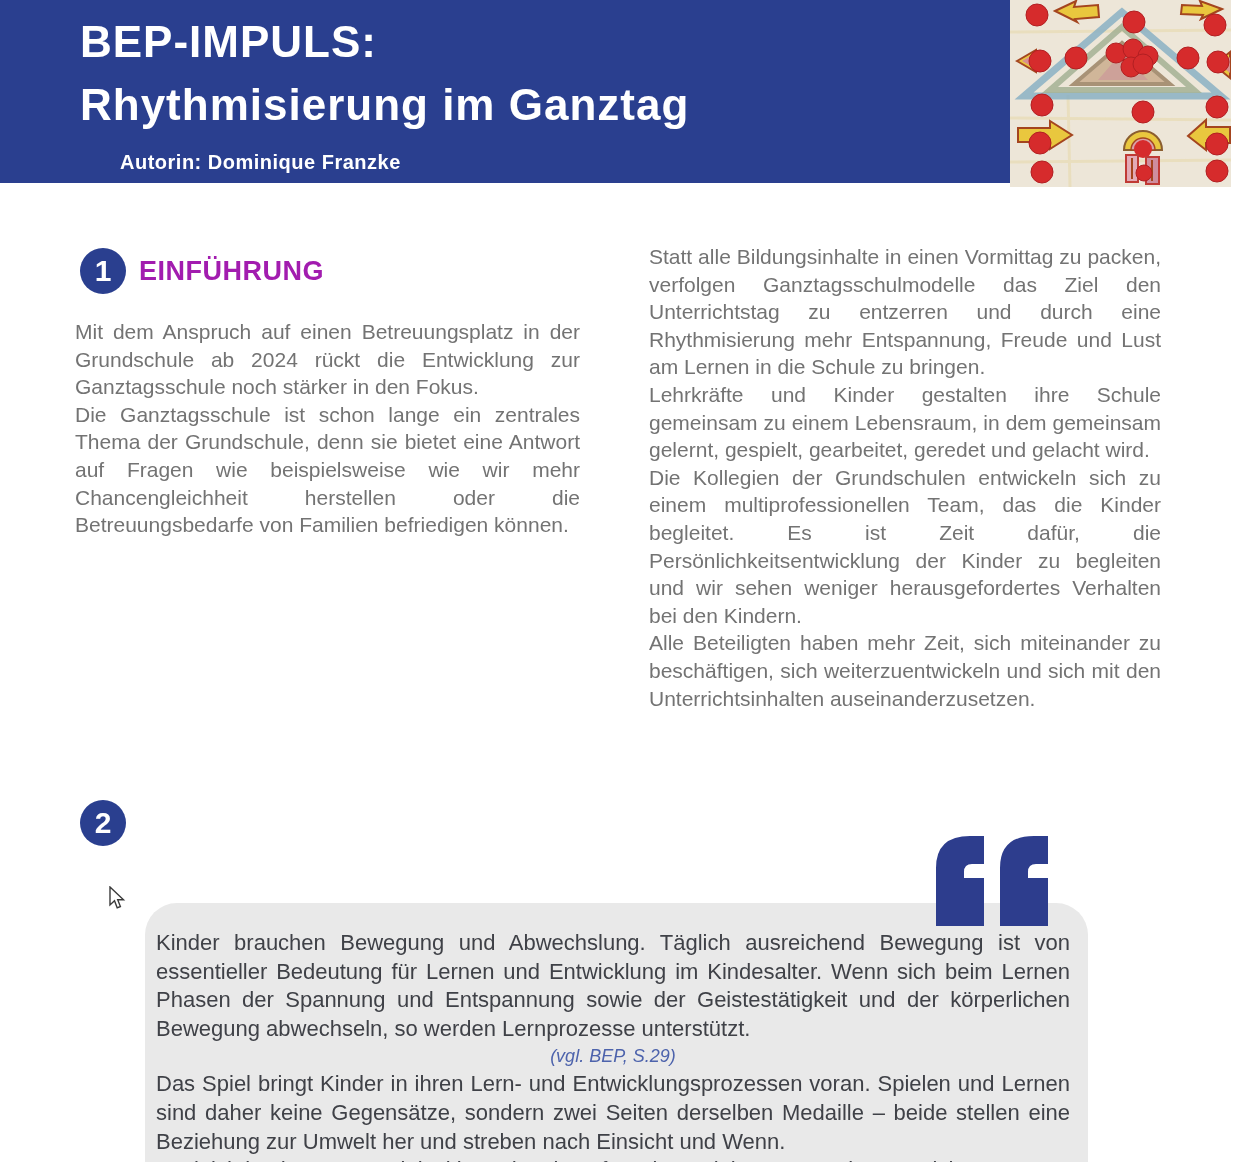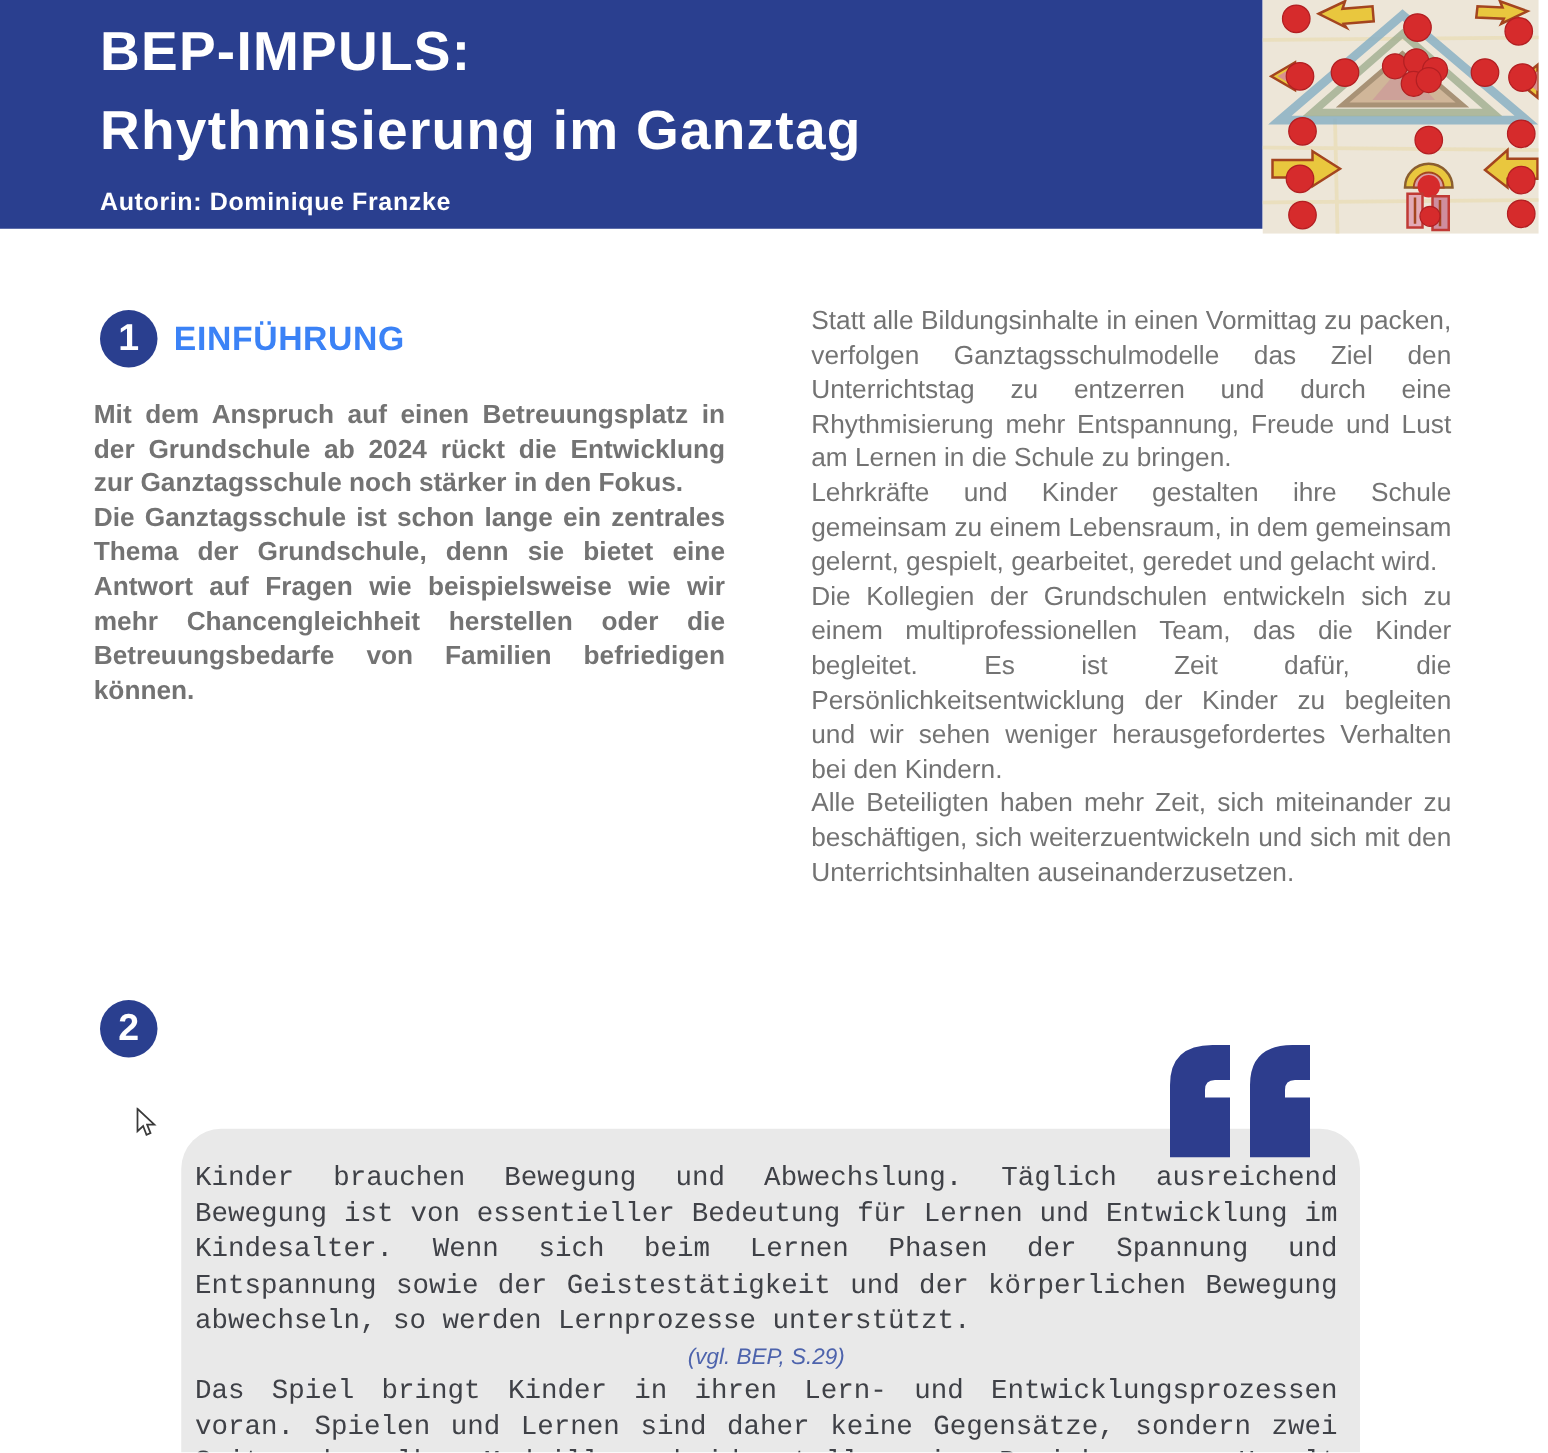--- a/index.html
+++ b/index.html
@@ -11,48 +11,48 @@
   .banner{
     position:absolute;left:0;top:0;width:1010px;height:183px;
     background:#2a3f8f;color:#ffffff;box-sizing:border-box;
     padding:10px 0 0 80px;
   }
   .banner h1{
     margin:0;font-size:44px;line-height:63px;font-weight:bold;
     letter-spacing:1px;color:#ffffff;
   }
   .banner .author{
-    margin-top:15px;font-size:20px;font-weight:bold;letter-spacing:.5px;
+    margin-top:15px;font-size:20px;font-weight:bold;letter-spacing:.5px;margin-left:40px;
   }
   
   .artwork{position:absolute;left:1010px;top:0;width:221px;height:187px;}
   
   .section-heading{position:absolute;display:flex;align-items:center;gap:13px;}
   .sh1{left:80px;top:248px;}
   .sh2{left:80px;top:800px;}
   .badge{
     width:46px;height:46px;border-radius:50%;background:#2a3f8f;color:#ffffff;
     font-size:30px;font-weight:bold;display:flex;align-items:center;justify-content:center;
     flex:0 0 46px;
   }
   .section-heading h2{
-    margin:0;font-size:27px;font-weight:bold;color:#3b82f6;letter-spacing:.5px;
+    margin:0;font-size:27px;font-weight:bold;color:#a21caf;letter-spacing:.5px;
   }
   
   .col{position:absolute;color:#737373;font-size:21px;line-height:27.6px;text-align:justify;}
   .col p{margin:0;}
-  .col-left{left:75px;top:318px;width:505px;font-weight:bold;}
+  .col-left{left:75px;top:318px;width:505px;}
   .col-right{left:649px;top:243px;width:512px;}
   
   .quote-box{
     position:absolute;left:145px;top:903px;width:943px;height:310px;
     background:#e9e9e9;border-radius:32px;box-sizing:border-box;
     padding:26px 18px 0 11px;color:#3f4147;
   }
-  .quote-box p.q{margin:0;font-size:22px;line-height:28.6px;text-align:justify;font-family:Liberation Mono, monospace;}
+  .quote-box p.q{margin:0;font-size:22px;line-height:28.6px;text-align:justify;}
   .quote-box .citation{
     font-size:18px;line-height:27px;font-style:italic;color:#4d63ac;text-align:center;
   }
   .quotemark{position:absolute;left:936px;top:836px;width:112px;height:90px;}
   .cursor{position:absolute;left:108px;top:886px;width:18px;height:26px;}
 </style>
 </head>
 <body>
 
 <div class="page">

